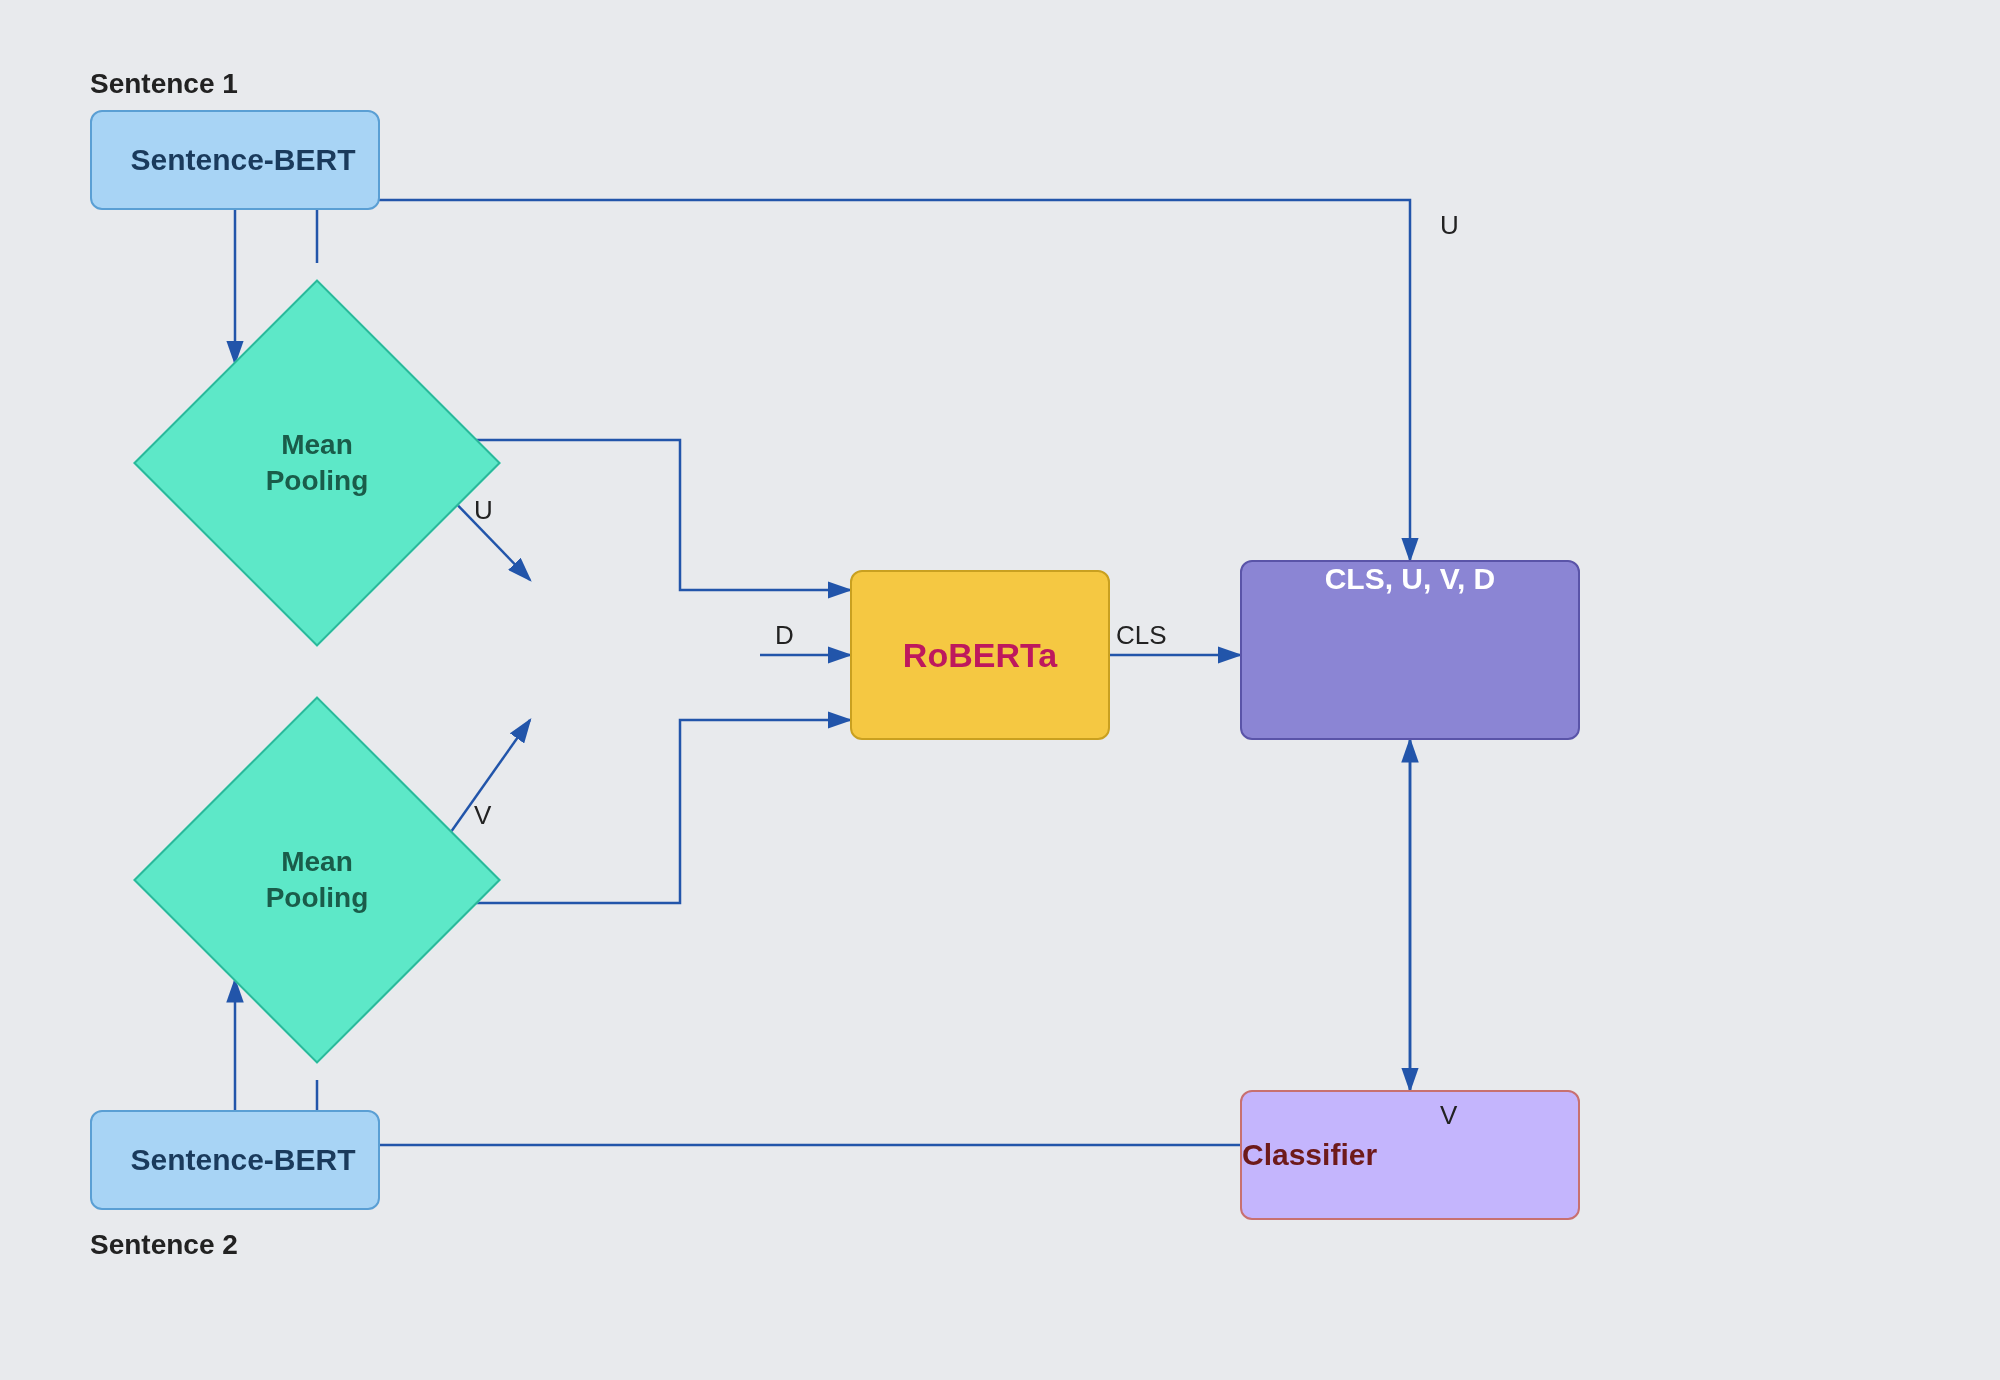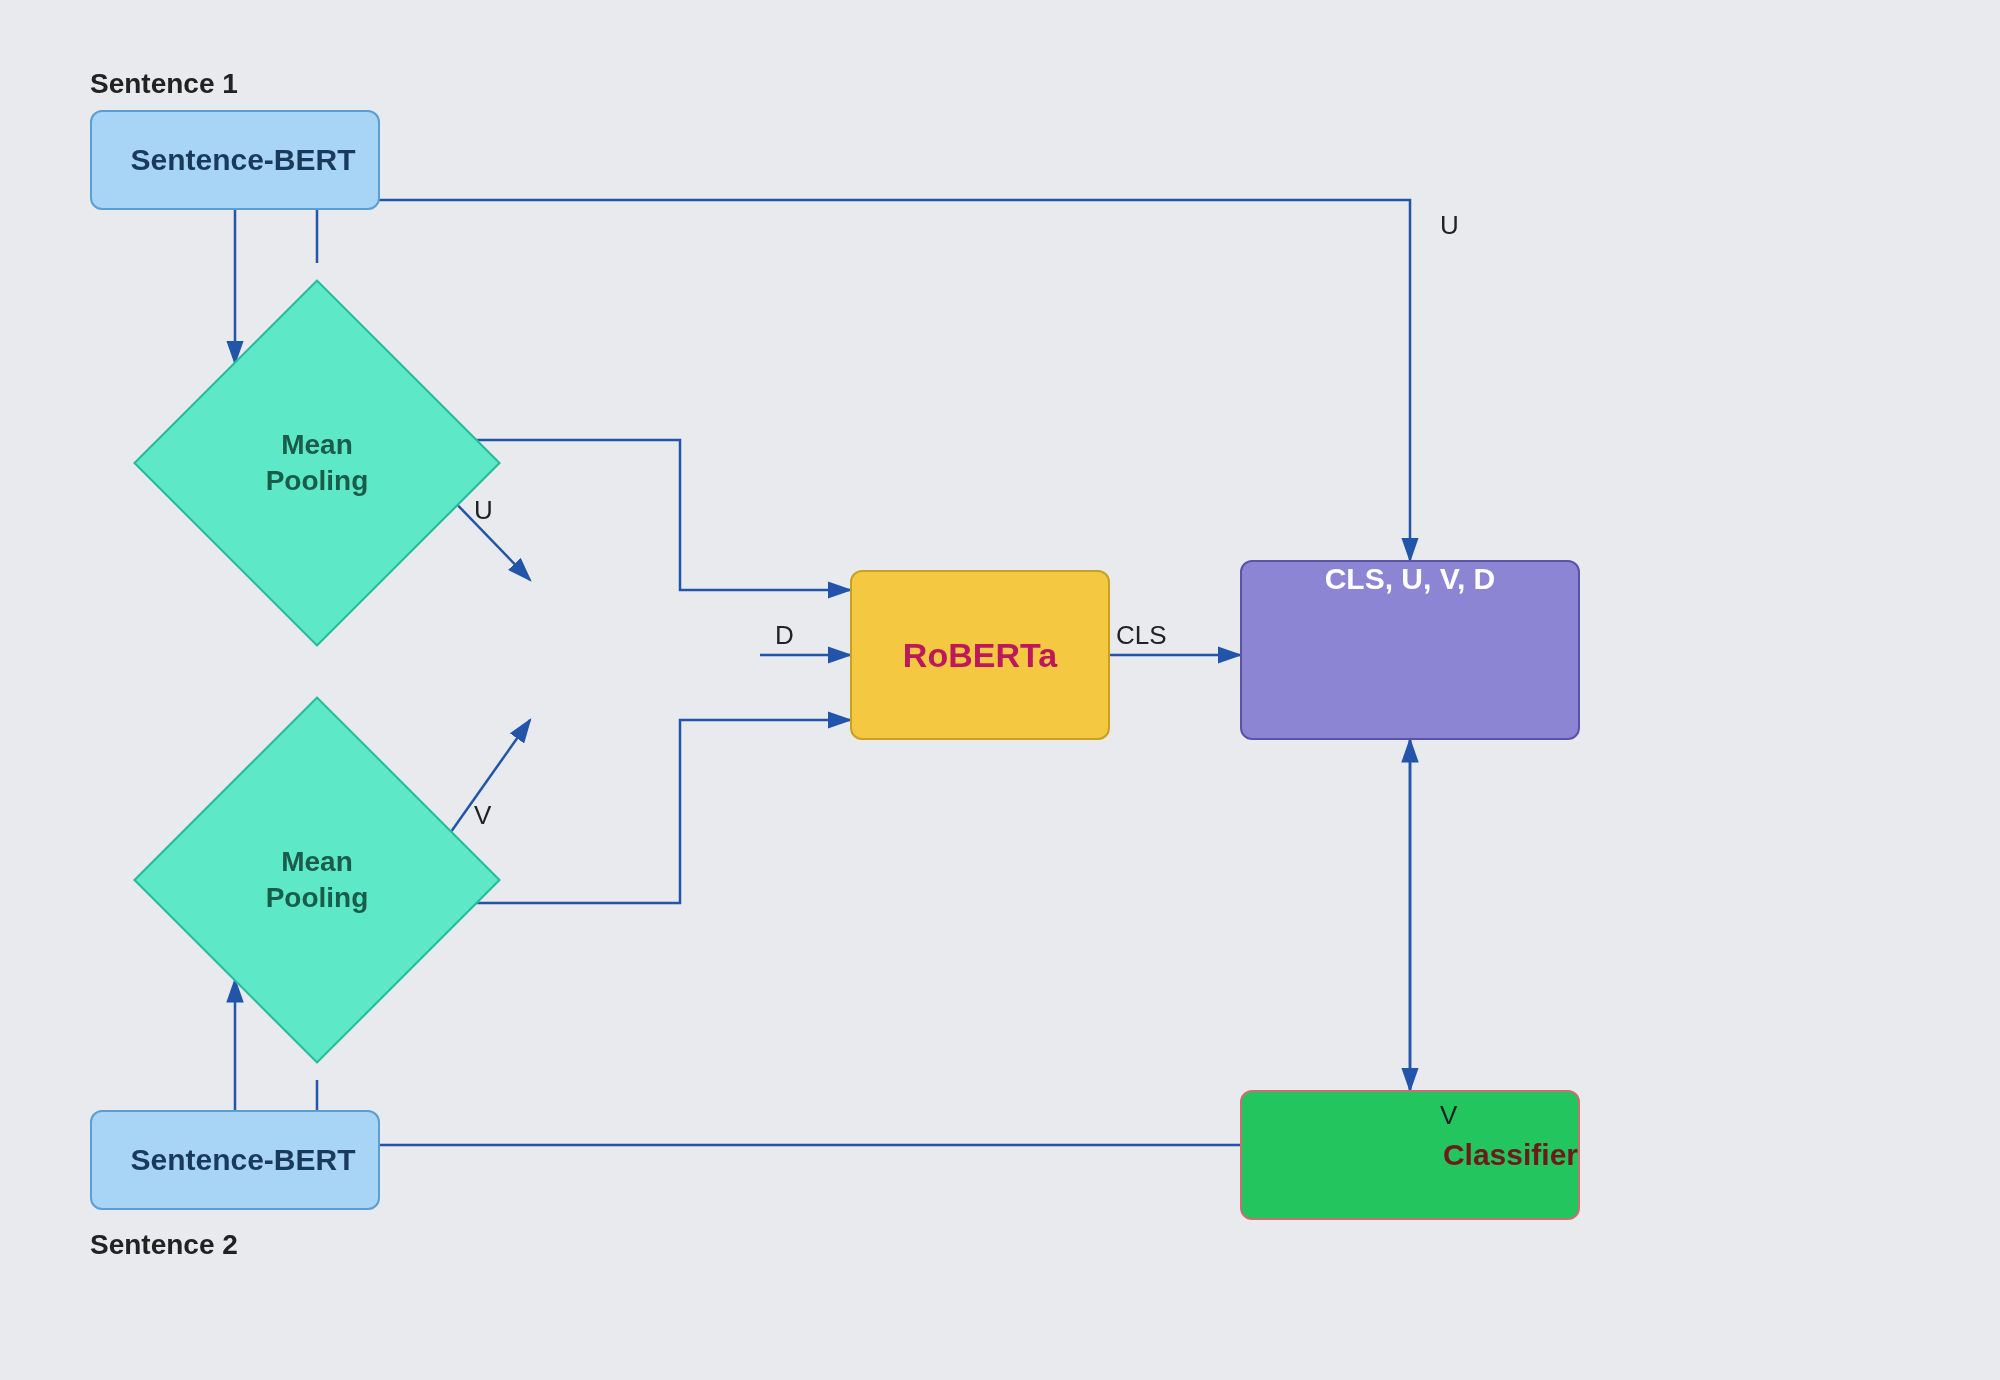--- a/index.html
+++ b/index.html
@@ -109,26 +109,26 @@
       justify-content: center;
       font-size: 30px;
       font-weight: 700;
       color: #fff;
       text-align: center;
     }
 
     
     .classifier-box {
       position: absolute;
-      background: #22c55e;
+      background: #c4b5fd;
       border: 2px solid #c87070;
       border-radius: 12px;
       display: flex;
       align-items: center;
-      justify-content: flex-end;
+      justify-content: flex-start;
       font-size: 30px;
       font-weight: 600;
       color: #6e1a1a;
       text-align: center;
     }
 
     
     .arrow-label {
       position: absolute;
       font-size: 26px;

